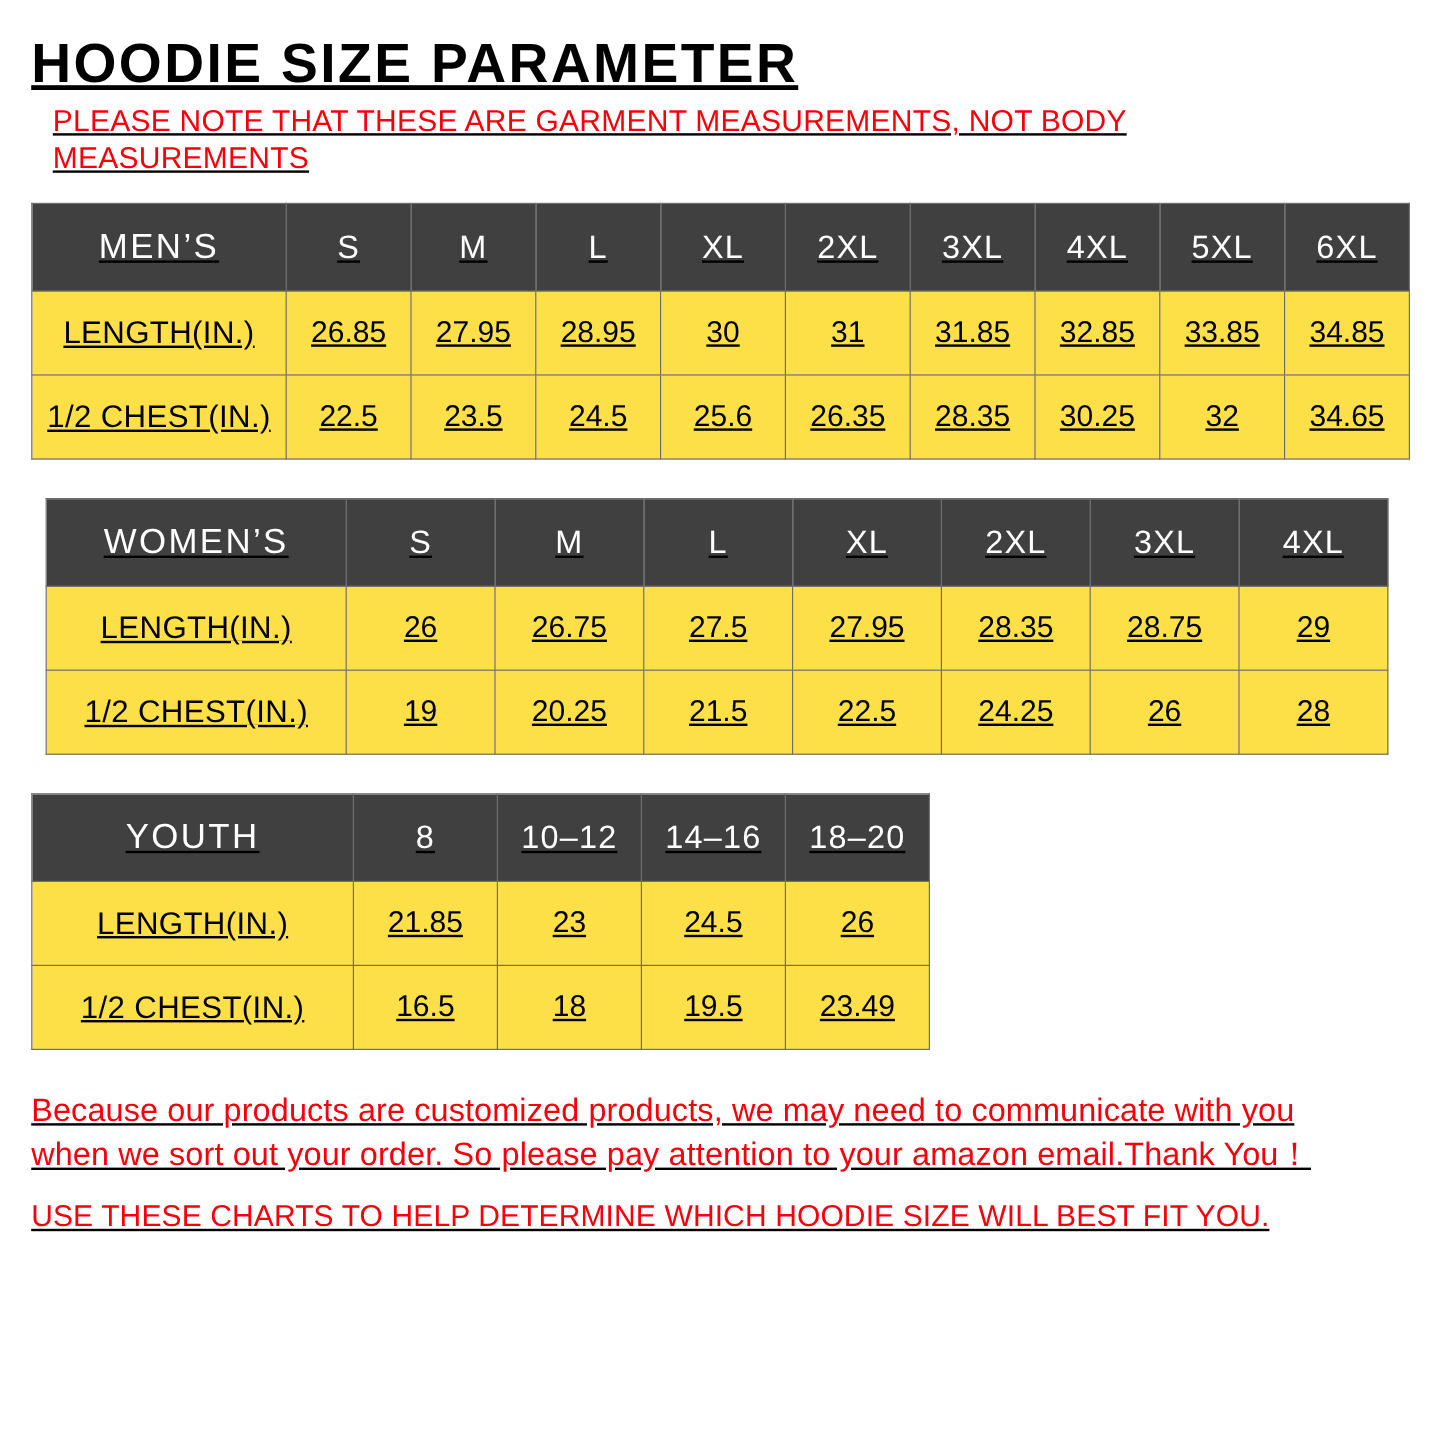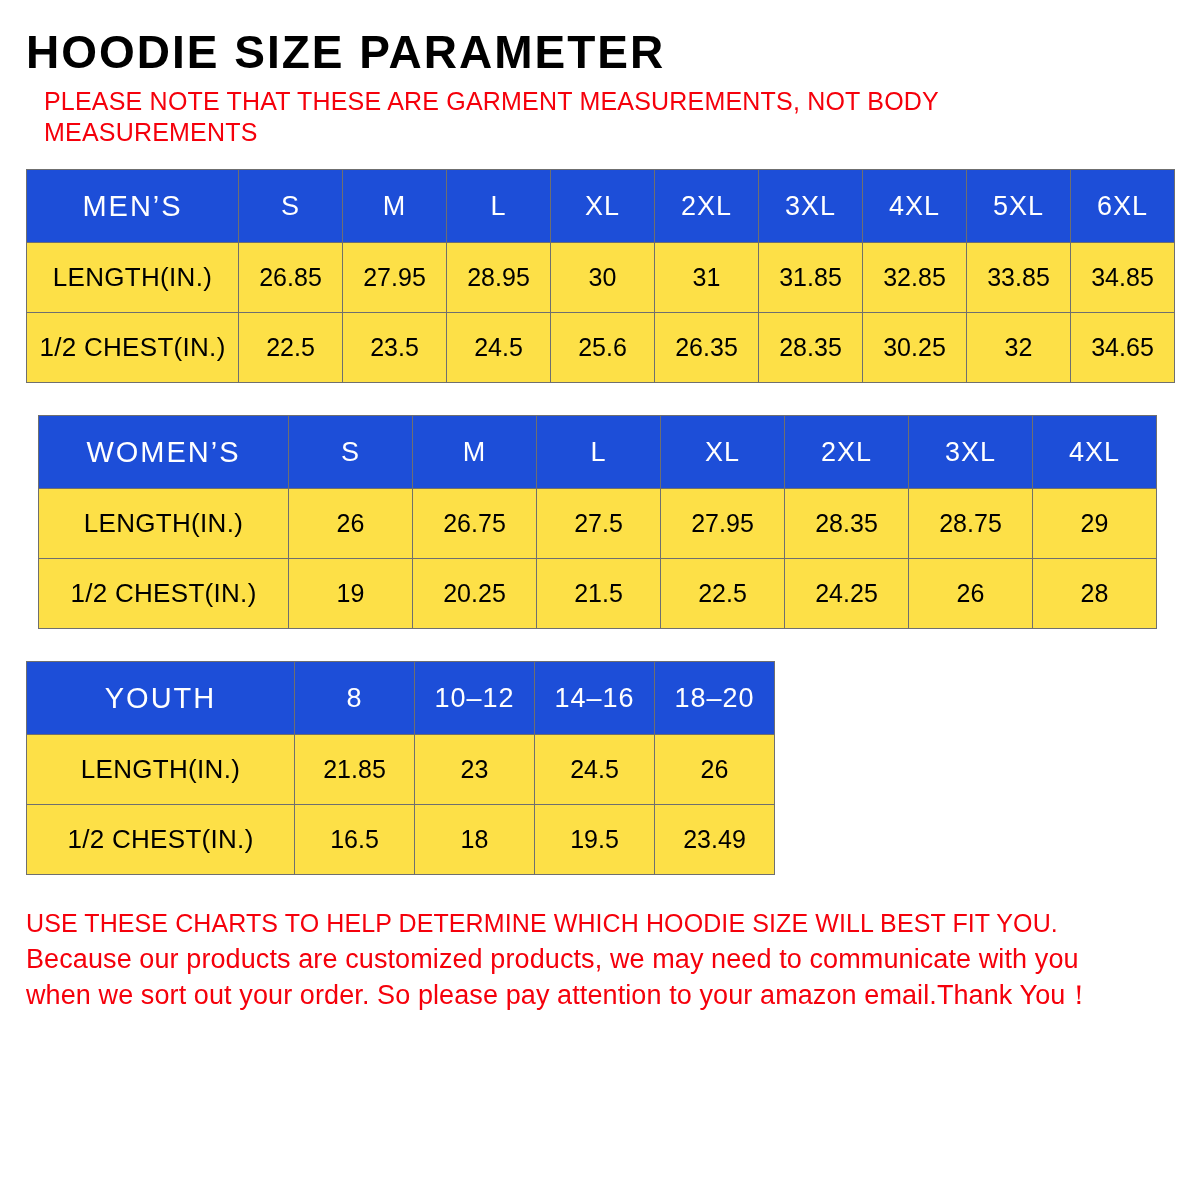--- a/index.html
+++ b/index.html
@@ -13,20 +13,21 @@
     font-family: "Liberation Sans", sans-serif;
     color: #000000;
     overflow: hidden;
   }
   .page {
     width: 1200px;
     height: 1200px;
     box-sizing: border-box;
     padding: 28px 42px 10px 26px;
     position: relative;
+    text-decoration: underline;
   }
   .title {
     font-size: 46px;
     font-weight: bold;
     letter-spacing: 2px;
     line-height: 1.05;
     margin: 0 0 10px 0;
     color: #000;
   }
   .note {
@@ -45,21 +46,21 @@
   table td, table th {
     border: 1px solid #6f6f6f;
     text-align: center;
     vertical-align: middle;
     font-weight: normal;
     font-size: 25px;
     color: #000;
     padding: 0;
   }
   thead td {
-    background: #1d4ed8;
+    background: #404040;
     color: #ffffff;
     height: 72px;
     font-size: 27px;
     letter-spacing: 1px;
   }
   tbody td {
     background: #fde047;
     height: 69px;
     font-size: 25px;
   }
@@ -239,16 +240,16 @@
       <tr>
         <td class="rowlabel">1/2 CHEST(IN.)</td>
         <td>16.5</td>
         <td>18</td>
         <td>19.5</td>
         <td>23.49</td>
       </tr>
     </tbody>
   </table>
 
+  <p class="footer-red">Because our products are customized products, we may need to communicate with you when we sort out your order. So please pay attention to your amazon email.Thank You！</p>
   <p class="footer-red small">USE THESE CHARTS TO HELP DETERMINE WHICH HOODIE SIZE WILL BEST FIT YOU.</p>
-  <p class="footer-red">Because our products are customized products, we may need to communicate with you when we sort out your order. So please pay attention to your amazon email.Thank You！</p>
 
 </div>
 
 </body></html>

